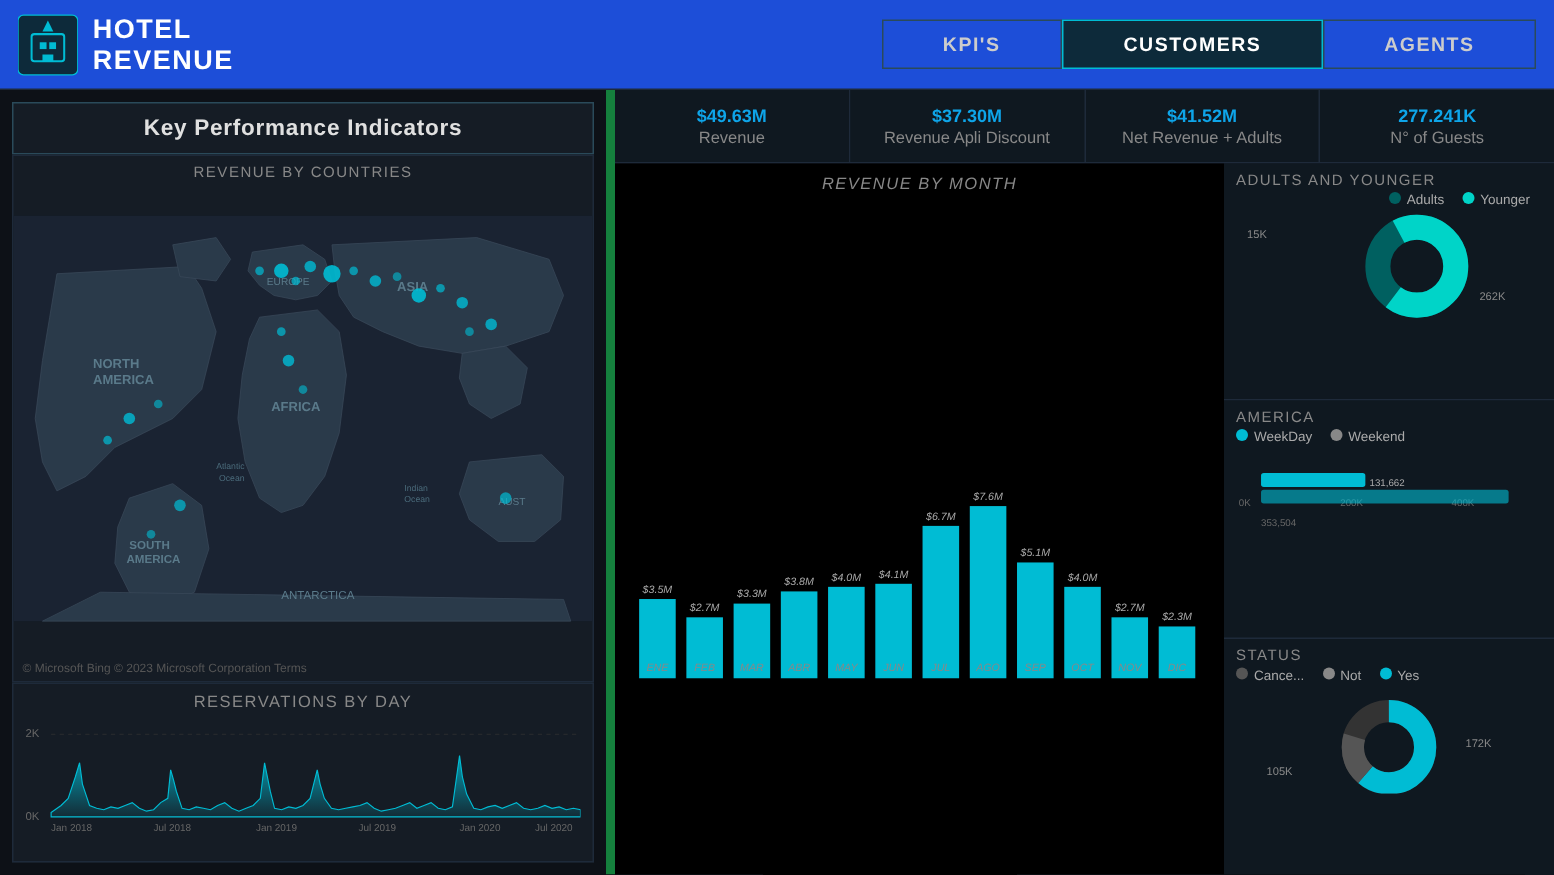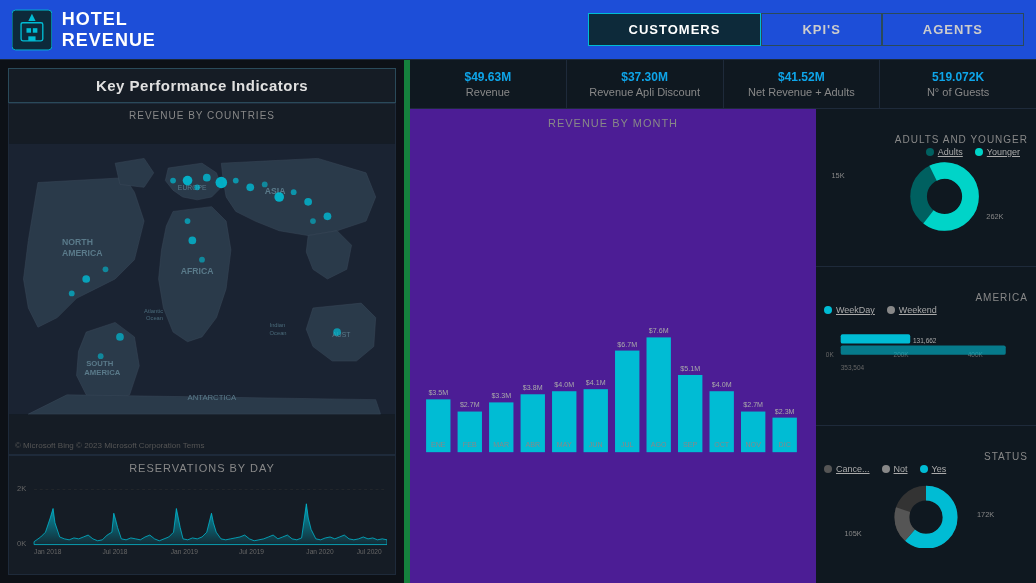--- a/index.html
+++ b/index.html
@@ -170,55 +170,54 @@
     .right-charts {
       width: 220px;
       display: flex;
       flex-direction: column;
     }
 
     
     .bar-chart-container {
       flex: 1;
       padding: 8px 10px 4px;
-      background: #4c1d95;
+      background: #000000;
       position: relative;
+      font-style: italic;
     }
     .chart-title {
       text-align: center;
       font-size: 11px;
       color: #888;
       letter-spacing: 1px;
       margin-bottom: 4px;
     }
 
     
     .mini-chart {
       flex: 1;
       background: #0f1820;
       border-bottom: 1px solid #1e2a3a;
       padding: 6px 8px;
       position: relative;
     }
     .mini-chart:last-child { border-bottom: none; }
     .mini-chart-title {
-      text-align: right;
+      text-align: left;
       font-size: 10px;
       color: #888;
       letter-spacing: 1px;
       margin-bottom: 2px;
-      margin-top: 19px;
     }
     .legend-item {
       display: flex;
-      align-items: center;
+      align-items: flex-start;
       gap: 4px;
       font-size: 9px;
       color: #aaa;
-      text-decoration: underline;
     }
     .legend-dot {
       width: 8px;
       height: 8px;
       border-radius: 50%;
     }
     .legend-row {
       display: flex;
       gap: 12px;
       margin-bottom: 4px;
@@ -233,22 +232,22 @@
       <rect width="44" height="44" rx="4" fill="#0d2a3a" stroke="#00bcd4" stroke-width="1"></rect>
       <rect x="10" y="14" width="24" height="20" rx="2" fill="none" stroke="#00bcd4" stroke-width="1.5"></rect>
       <rect x="16" y="20" width="5" height="5" fill="#00bcd4"></rect>
       <rect x="23" y="20" width="5" height="5" fill="#00bcd4"></rect>
       <rect x="18" y="29" width="8" height="5" fill="#00bcd4"></rect>
       <polygon points="22,4 26,12 18,12" fill="#00bcd4"></polygon>
     </svg>
     <span class="app-title">HOTEL REVENUE</span>
   </div>
   <div class="nav-tabs">
+    <div class="nav-tab">KPI'S</div>
     <div class="nav-tab active">CUSTOMERS</div>
-    <div class="nav-tab">KPI'S</div>
     <div class="nav-tab">AGENTS</div>
   </div>
 </div>
 
 <div class="main">
 
   <div class="left-panel">
     <div class="kpi-title-bar">Key Performance Indicators</div>
 
     <div class="map-container">
@@ -350,21 +349,21 @@
       </div>
       <div class="metric-card">
         <div class="metric-value">$37.30M</div>
         <div class="metric-label">Revenue Apli Discount</div>
       </div>
       <div class="metric-card">
         <div class="metric-value">$41.52M</div>
         <div class="metric-label">Net Revenue + Adults</div>
       </div>
       <div class="metric-card">
-        <div class="metric-value">519.072K</div>
+        <div class="metric-value">277.241K</div>
         <div class="metric-label">N° of Guests</div>
       </div>
     </div>
 
     <div class="charts-area">
 
       <div class="bar-chart-container">
         <div class="chart-title">REVENUE BY MONTH</div>
         <svg width="100%" height="92%" viewBox="0 0 380 210">
 

